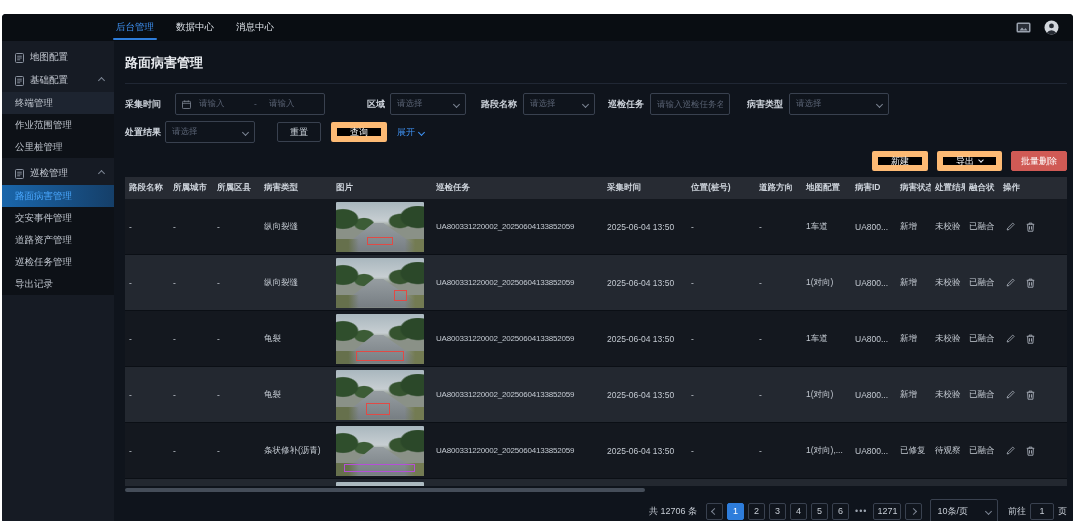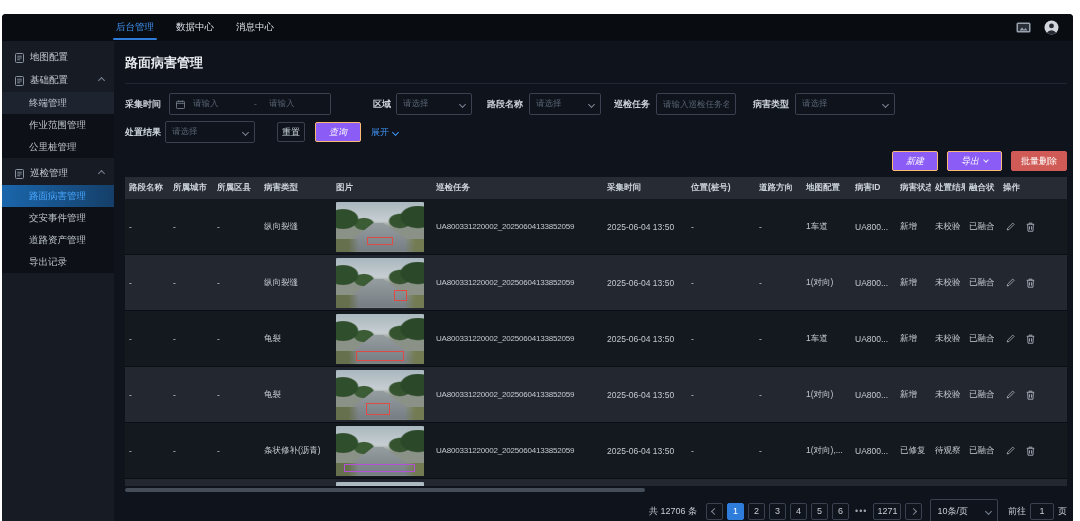--- a/index.html
+++ b/index.html
@@ -19,21 +19,21 @@
   .top-icons { margin-left:auto; display:flex; align-items:center; gap:13px; padding-right:14px; }
 
   
   .body-row { flex:1; display:flex; min-height:0; }
 
   
   .sidebar { width:112px; flex:none; background:#161b24; padding-top:5px; font-size:9.5px; color:#c6cbd4; }
   .side-item { height:23px; display:flex; align-items:center; padding:0 10px 0 13px; gap:6px; cursor:pointer; }
   .side-item .lbl { white-space:nowrap; }
   .side-sub { background:#0d1117; }
-  .sub-item { height:22px; display:flex; align-items:center; padding-left:27px; cursor:pointer;
+  .sub-item { height:22px; display:flex; align-items:center; padding-left:13px; cursor:pointer;
     white-space:nowrap; color:#c0c6cf; }
   .sub-item.hl { background:#1d2430; }
   .sub-item.active { background:linear-gradient(90deg,#1a66ab 0%,#153f69 100%); color:#4aa8ff; }
 
   .chev { display:inline-block; width:5px; height:5px; border-right:1.2px solid #7c8593;
     border-bottom:1.2px solid #7c8593; transform:rotate(45deg); flex:none; }
   .chev.up { transform:rotate(-135deg); }
   .chev.left { transform:rotate(135deg); }
   .chev.right { transform:rotate(-45deg); }
   .chev.blue { border-color:#3f93f5; }
@@ -51,22 +51,22 @@
   .frow2 { margin-top:6px; }
   .flabel { font-size:9px; font-weight:bold; color:#ccd2da; white-space:nowrap; }
   .ctl { height:22px; border:1px solid #39414f; background:#0f141c; border-radius:2px;
     display:flex; align-items:center; padding:0 6px; font-size:8.5px; color:#596273; cursor:pointer; }
   .ctl .ph { white-space:nowrap; overflow:hidden; }
   .ctl input { border:none; background:transparent; outline:none; width:100%;
     font-size:8.5px; color:#aab2bd; font-family:inherit; }
   .ctl input::placeholder { color:#596273; }
   .btn { height:20px; border-radius:2px; display:inline-flex; align-items:center; justify-content:center;
     font-size:9px; cursor:pointer; white-space:nowrap; }
-  .btn.ghost { border:1px solid #39414f; color:#ccd2da; background:transparent; padding:0 4px; }
-  .btn.primary { background:#8b5cf6; color:#ffffff; border:1px solid #fdba74; padding:0 13px;font-style:italic; }
+  .btn.ghost { border:1px solid #39414f; color:#ccd2da; background:transparent; padding:0 12px; }
+  .btn.primary { background:#000000; color:#ffffff; border:6px solid #fdba74; padding:0 13px; }
   .btn.danger { background:#d05a55; color:#ffffff; border:1px solid #d05a55; padding:0 9px; }
   .expand-link { display:flex; align-items:center; gap:4px; color:#3f93f5; font-size:9px;
     margin-left:10px; cursor:pointer; }
 
   .actions { display:flex; justify-content:flex-end; gap:9px; margin-top:8px; height:20px; }
 
   
   .table { margin-top:6px; width:942px; }
   .thead { display:flex; height:22px; background:#272b33; align-items:center; }
   .th { font-size:8.5px; font-weight:bold; color:#ccd2da; padding-left:4px; white-space:nowrap; overflow:hidden; }
@@ -182,30 +182,31 @@
               <rect x="0.5" y="0.5" width="8" height="9" rx="1" fill="none" stroke="#8b93a0"></rect>
               <path d="M2.2 3.2h4.6 M2.2 5h4.6 M2.2 6.8h3" stroke="#8b93a0" stroke-width="0.9"></path>
             </svg></span>
         <span class="lbl">巡检管理</span>
         <span class="chev up push-r"></span>
       </div>
       <div class="side-sub">
         <div class="sub-item active">路面病害管理</div>
         <div class="sub-item">交安事件管理</div>
         <div class="sub-item">道路资产管理</div>
+        <div class="sub-item">巡检任务管理</div>
         <div class="sub-item">导出记录</div>
       </div>
     </div>
 
     <div class="main">
       <div class="page-title">路面病害管理</div>
 
       <div class="frow frow1">
         <span class="flabel" style="width:36px;">采集时间</span>
-        <div class="ctl" style="width:162px;margin-left:8px;">
+        <div class="ctl" style="width:150px;margin-left:14px;">
           <span style="line-height:0;margin-right:8px;"><svg width="9" height="9" viewBox="0 0 10 10">
                 <rect x="0.5" y="1.5" width="9" height="8" rx="1" fill="none" stroke="#7a828f"></rect>
                 <path d="M0.5 3.7h9 M3 0.4v2 M7 0.4v2" stroke="#7a828f" stroke-width="0.9"></path>
               </svg></span>
           <span class="ph" style="flex:1;">请输入</span>
           <span class="ph" style="padding:0 6px;">-</span>
           <span class="ph" style="flex:1;text-align:left;padding-left:6px;">请输入</span>
         </div>
         <span class="flabel" style="margin-left:42px;">区域</span>
         <div class="ctl" style="width:76px;margin-left:5px;">

